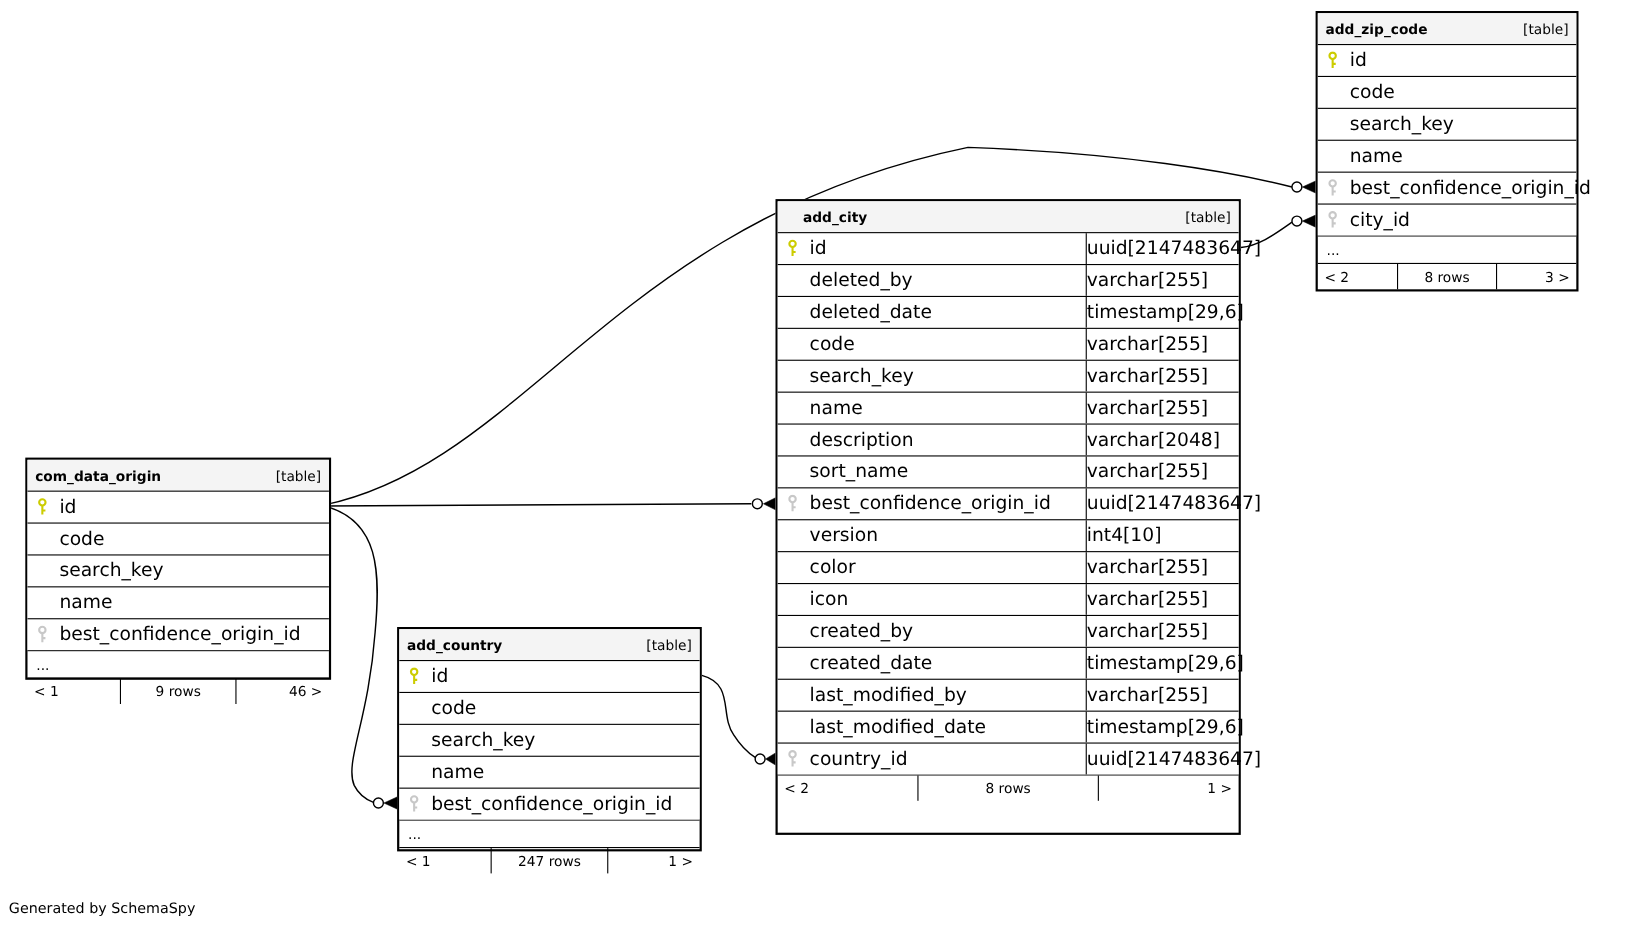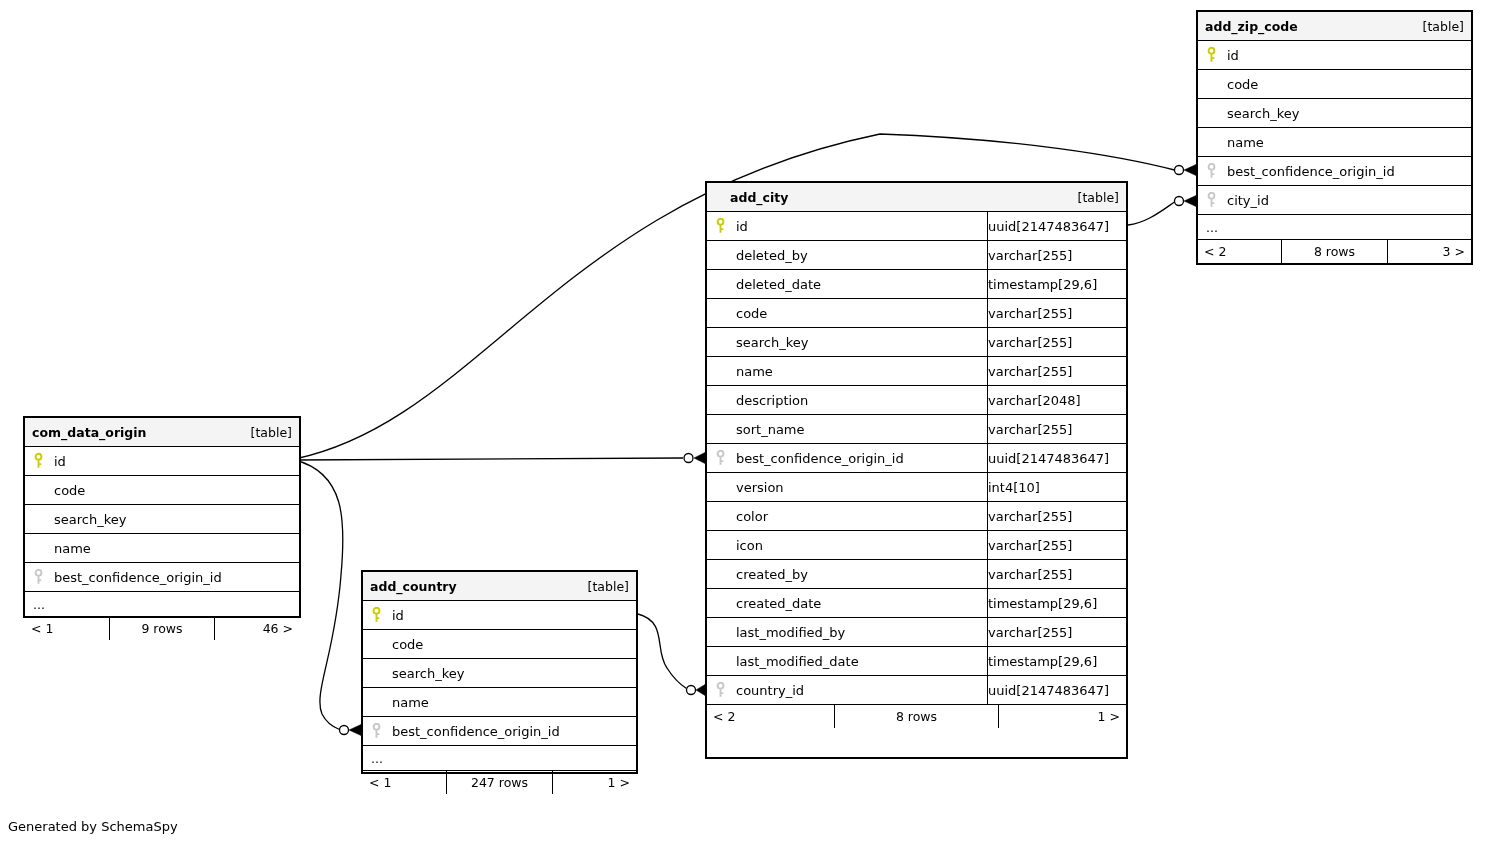--- a/index.html
+++ b/index.html
@@ -17,21 +17,21 @@
   }
   .entity-header{
     height:28px;flex:0 0 28px;display:flex;align-items:center;
     justify-content:space-between;padding:0 7px;font-size:12.5px;
     box-sizing:border-box;
   }
   .entity-title{font-weight:bold;cursor:pointer;}
   .entity-badge{font-weight:normal;}
   .col-row{
     height:29px;flex:0 0 29px;border-top:1.5px solid #000;position:relative;
-    display:flex;align-items:center;box-sizing:border-box;font-size:13px;
+    display:flex;align-items:center;box-sizing:border-box;font-size:17px;
     background:#fff;
   }
   .key-icon{position:absolute;left:8px;top:50%;transform:translateY(-50%);width:11px;height:17px;}
   .col-label{margin-left:29px;white-space:nowrap;}
   .col-type{
     position:absolute;left:280px;top:0;bottom:0;right:0;
     border-left:1.5px solid #000;display:flex;align-items:center;
     padding-left:0;box-sizing:border-box;white-space:nowrap;
   }
   .ellipsis-row{
@@ -39,21 +39,21 @@
     display:flex;align-items:center;padding-left:8px;font-size:12.5px;
   }
   .entity-footer{
     height:24px;flex:0 0 24px;border-top:1.5px solid #000;box-sizing:border-box;
     display:flex;font-size:12.5px;
   }
   .footer-cell{display:flex;align-items:center;padding:0 6px;box-sizing:border-box;}
   .footer-left{flex:1;justify-content:flex-start;}
   .footer-center{flex:1.3;justify-content:center;border-left:1.5px solid #000;border-right:1.5px solid #000;}
   .footer-right{flex:1;justify-content:flex-end;}
-  #tbl-add_zip_code{left:1196px;top:10px;width:277px;height:255px;}
+  #tbl-add_zip_code{left:1196px;top:10px;width:239px;height:255px;}
   #tbl-add_city{left:705px;top:181px;width:423px;height:578px;}
   #tbl-com_data_origin{left:23px;top:416px;width:278px;height:202px;}
   #tbl-add_country{left:361px;top:570px;width:277px;height:204px;}
   .credit{position:absolute;left:8px;top:819px;font-size:13px;}
 </style>
 </head>
 <body>
 
 <svg class="edges" viewBox="0 0 1489 849">
   <g>

